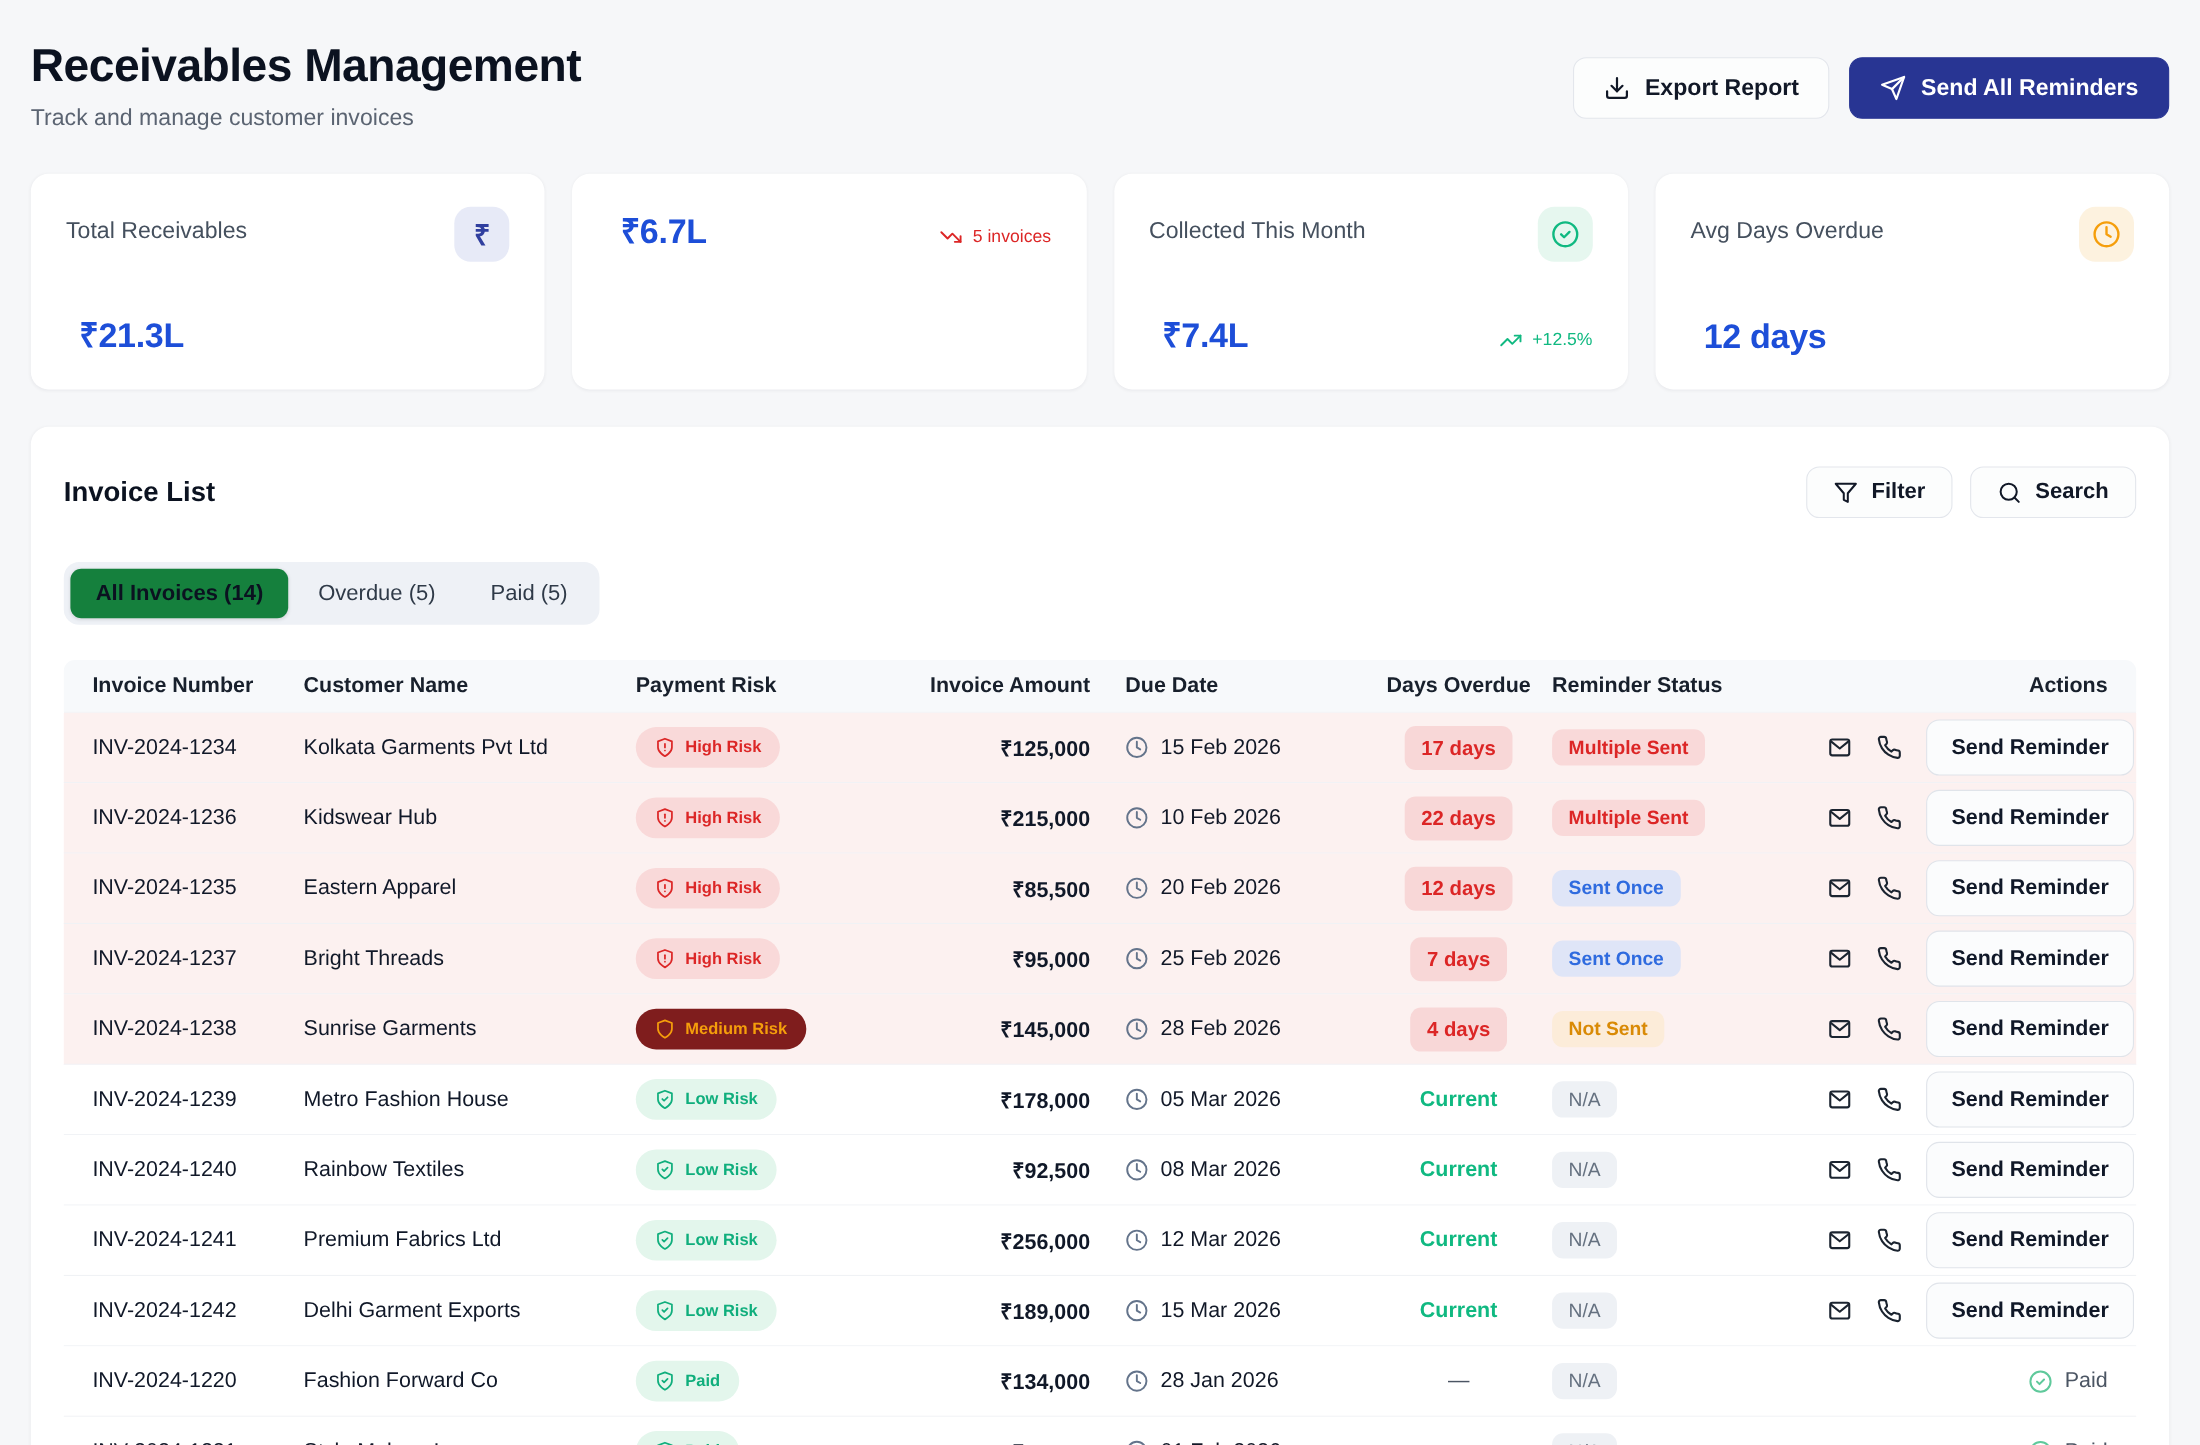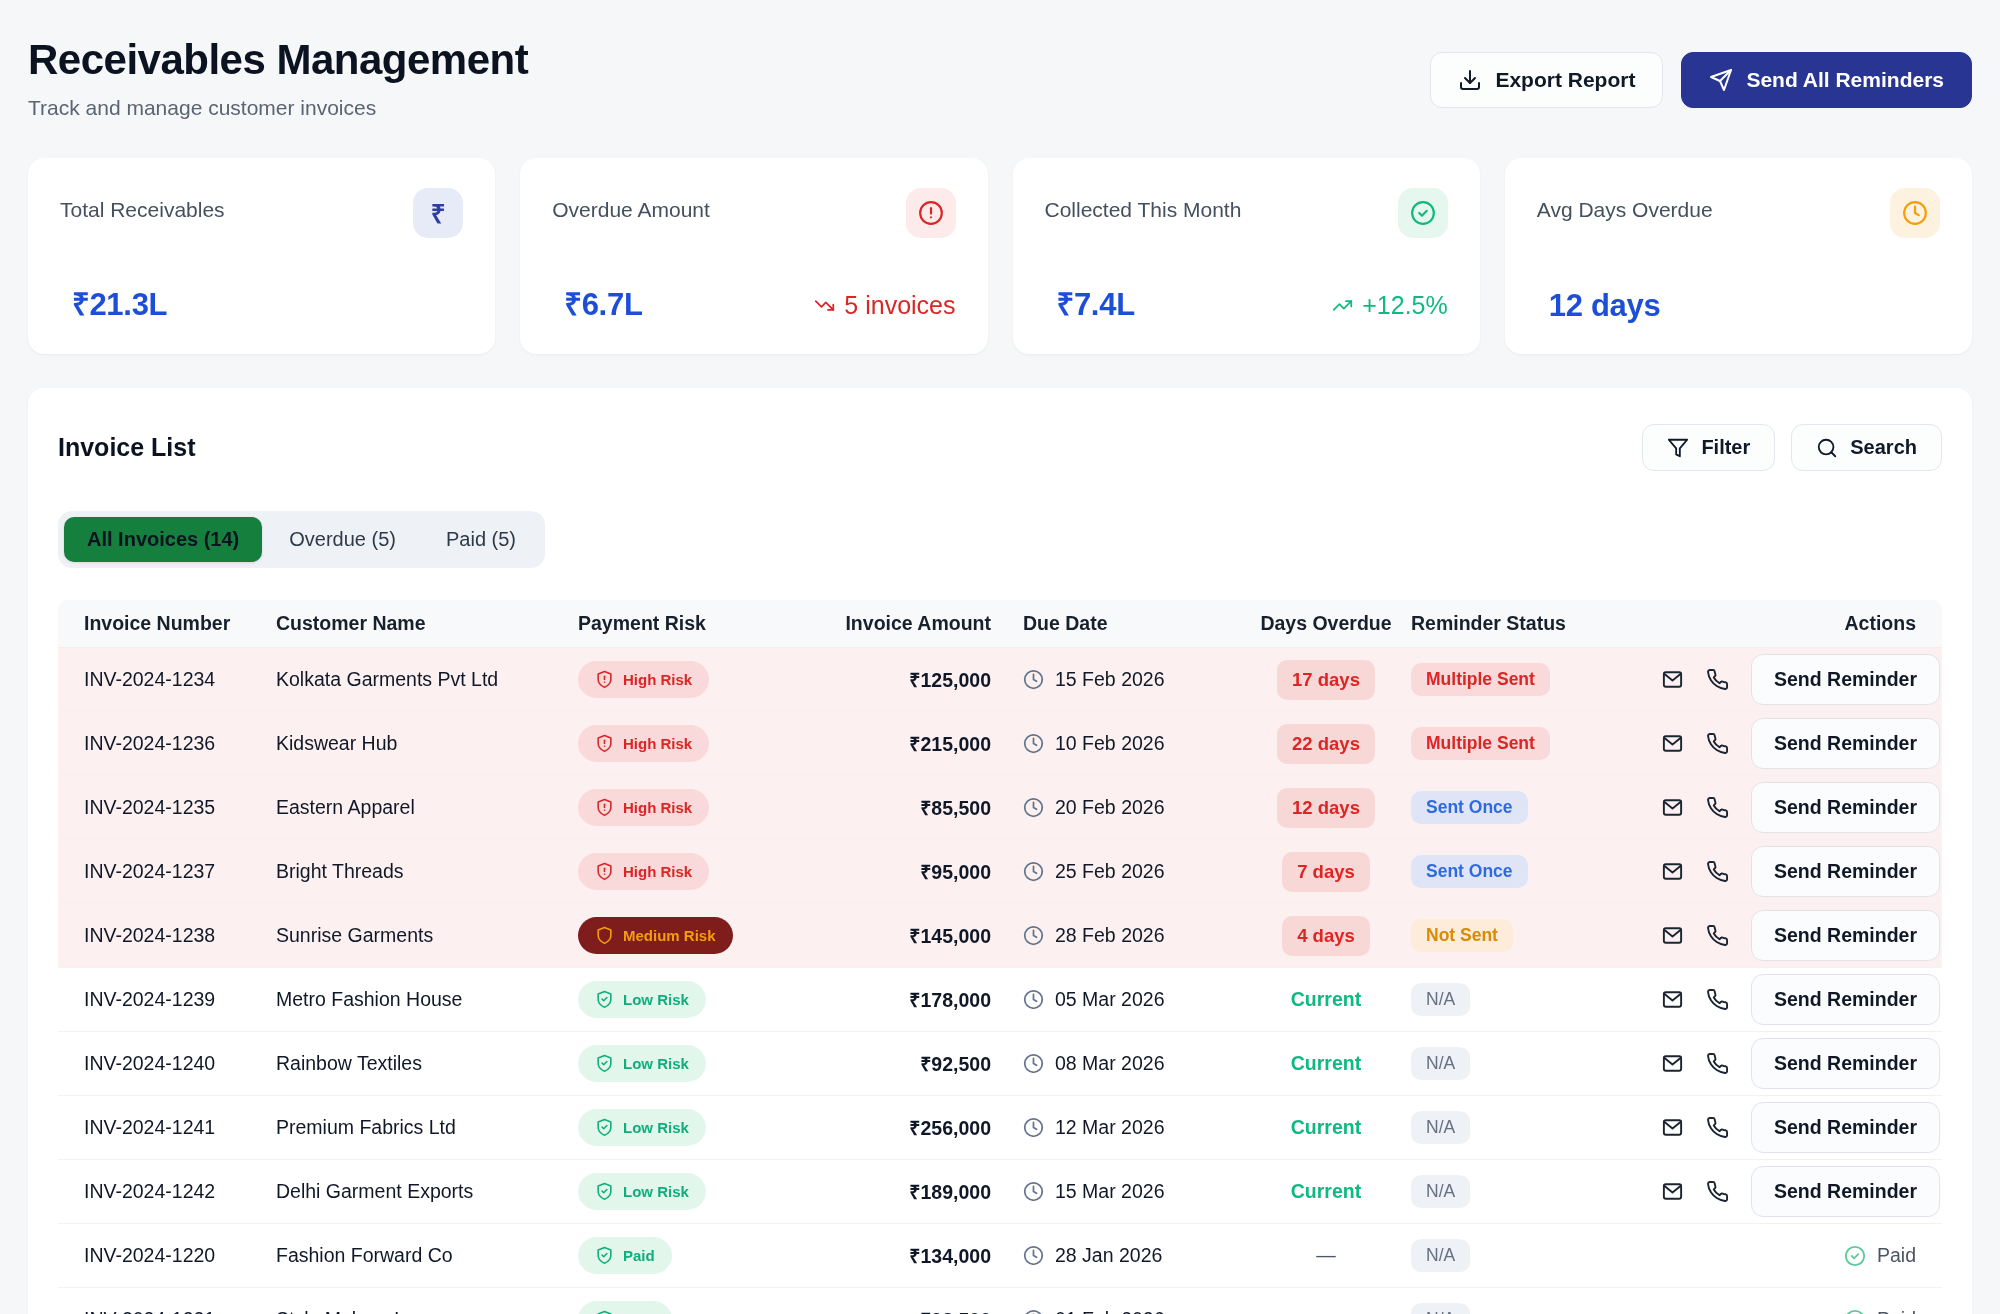--- a/index.html
+++ b/index.html
@@ -29,21 +29,21 @@
                box-shadow: 0 1px 3px rgba(16,24,40,.05); }
   .stat-top { display: flex; justify-content: space-between; align-items: flex-start; }
   .stat-label { font-size: 21px; color: #45505e; padding-top: 10px; }
   .icon-badge { width: 50px; height: 50px; border-radius: 15px; display: flex; align-items: center; justify-content: center; }
   .icon-badge.indigo { background: #e7eaf7; color: #303f9f; font-size: 26px; font-weight: 700; }
   .icon-badge.red    { background: #fdeaea; color: #dc2626; }
   .icon-badge.green  { background: #e6f7ef; color: #10b981; }
   .icon-badge.amber  { background: #fdf2df; color: #f59e0b; }
   .stat-bottom { display: flex; justify-content: space-between; align-items: flex-end; }
   .stat-value { font-size: 31px; font-weight: 700; color: #1d4ed8; letter-spacing: -0.3px; margin-left: 12px; }
-  .stat-trend { display: inline-flex; align-items: center; gap: 9px; font-size: 25px; font-weight: 500; padding-bottom: 4px; }
+  .stat-trend { display: inline-flex; align-items: center; gap: 9px; font-size: 16px; font-weight: 500; padding-bottom: 4px; }
   .stat-trend.down { color: #dc2626; }
   .stat-trend.up   { color: #10b981; }
 
   
   .invoice-panel { background: #ffffff; border-radius: 16px; margin-top: 34px; padding: 36px 30px 0;
                    box-shadow: 0 1px 3px rgba(16,24,40,.05); height: 952px; overflow: hidden; }
   .panel-header { display: flex; justify-content: space-between; align-items: center; }
   .panel-title { font-size: 25px; font-weight: 700; color: #0b1220; }
   .panel-buttons { display: flex; gap: 16px; }
   .btn-small { display: inline-flex; align-items: center; gap: 12px; height: 47px; padding: 0 24px;
@@ -137,30 +137,20 @@
       <div class="stat-top">
         <div class="stat-label">Total Receivables</div>
         <div class="icon-badge indigo">₹</div>
       </div>
       <div class="stat-bottom">
         <div class="stat-value">₹21.3L</div>
       </div>
     </div>
 
     <div class="stat-card">
-      <div class="stat-top">
-        <div class="stat-label">Overdue Amount</div>
-        <div class="icon-badge red">
-          <svg width="26" height="26" viewBox="0 0 24 24" fill="none" stroke="currentColor" stroke-width="2" stroke-linecap="round" stroke-linejoin="round">
-              <circle cx="12" cy="12" r="10"></circle>
-              <line x1="12" y1="7.5" x2="12" y2="12.5"></line>
-              <line x1="12" y1="16" x2="12.01" y2="16"></line>
-            </svg>
-        </div>
-      </div>
       <div class="stat-bottom">
         <div class="stat-value">₹6.7L</div>
         <div class="stat-trend down">
           <span style="display:flex;">
             <svg width="21" height="21" viewBox="0 0 24 24" fill="none" stroke="currentColor" stroke-width="2" stroke-linecap="round" stroke-linejoin="round">
                 <polyline points="22 17 13.5 8.5 8.5 13.5 2 7"></polyline>
                 <polyline points="16 17 22 17 22 11"></polyline>
               </svg>
           </span>
           <span>5 invoices</span>

